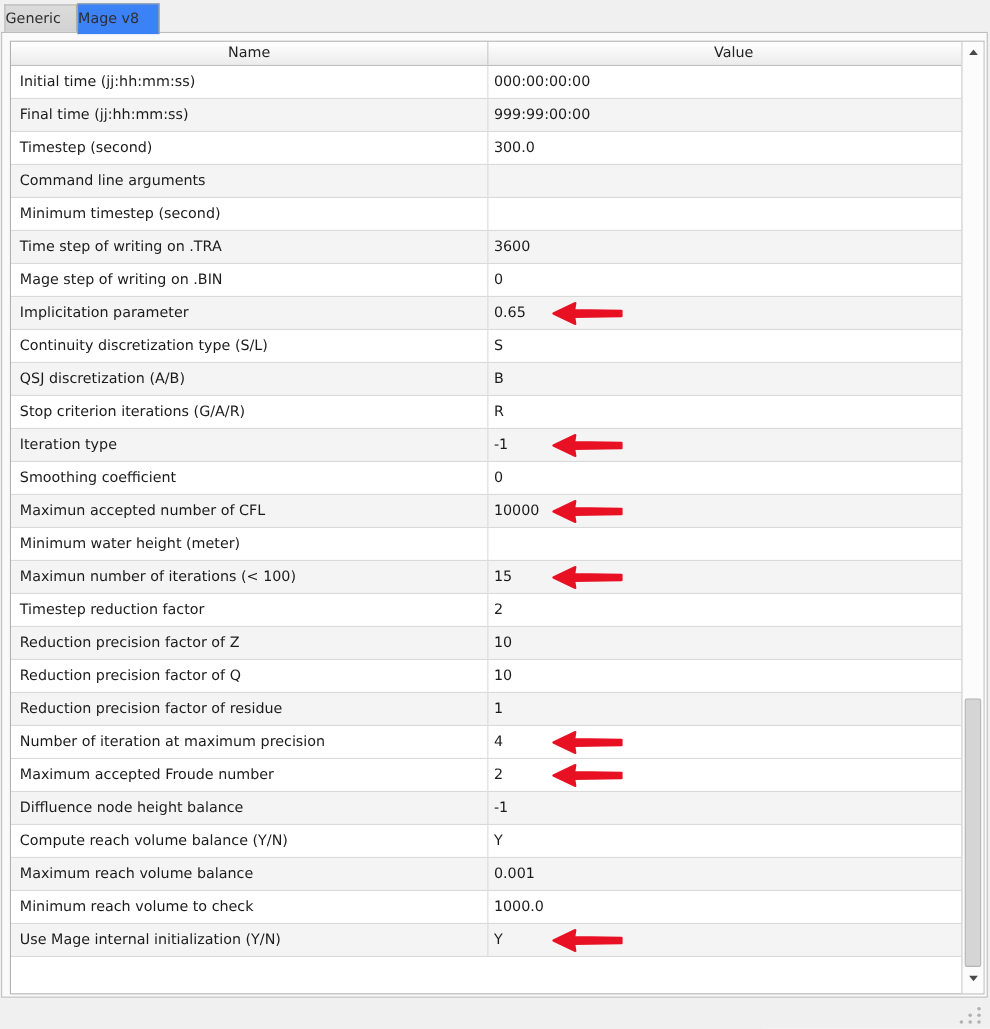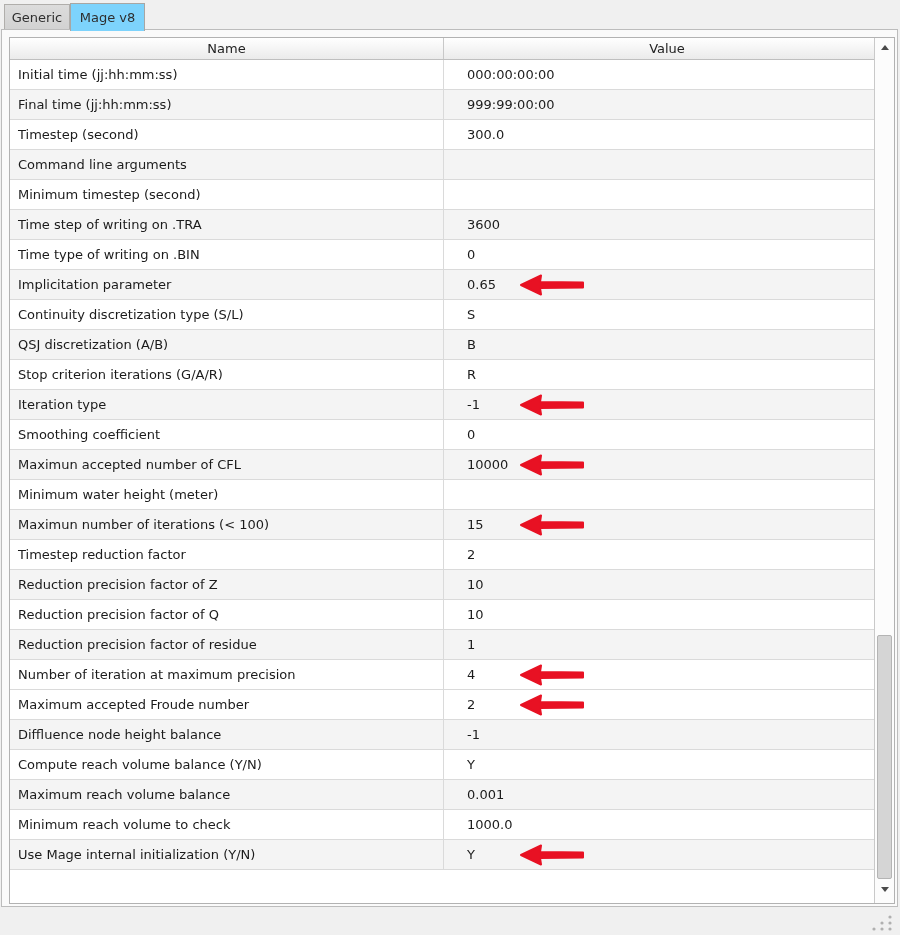--- a/index.html
+++ b/index.html
@@ -10,30 +10,30 @@
     position:relative;
     overflow:hidden;
     font-size:13px;
     color:#1b1b1b;
   }
 
   
   .tabbar { position:absolute; left:0; top:0; width:900px; height:30px; }
   .tab {
     position:absolute; top:4px; height:25px;
-    display:flex; align-items:center; justify-content:center;
+    display:flex; align-items:center; justify-content:flex-start;
     font-size:13px; color:#2e2e2e;
     border:1px solid #b0aeab; border-bottom:none;
     background:#d6d6d6;
     cursor:default;
   }
   .tab.inactive { left:4px; width:66px; background:linear-gradient(#dcdcdc,#d2d2d2); }
   .tab.active {
     left:70px; top:3px; width:75px; height:28px;
-    background:#7dd3fc; border-color:#a8a6a3; z-index:3;
+    background:#3b82f6; border-color:#a8a6a3; z-index:3;
   }
 
   
   .panel {
     position:absolute; left:1px; top:29px; width:897px; height:878px;
     background:#fafafa; border:1px solid #bcbcbc; z-index:1;
   }
 
   
   .table-frame {
@@ -45,21 +45,21 @@
   .thead {
     height:22px; display:flex;
     background:linear-gradient(#ffffff,#ebebeb);
     border-bottom:1px solid #bfbfbf;
     color:#222222;
     gap:16px;
   }
   .h-name { width:434px; border-right:1px solid #c8c8c8; text-align:center; line-height:21px; }
   .h-value { flex:1; text-align:center; line-height:21px; }
 
-  .row { height:30px; display:flex; border-bottom:1px solid #dadada;gap:18px; }
+  .row { height:30px; display:flex; border-bottom:1px solid #dadada; }
   .row.even { background:#ffffff; }
   .row.odd  { background:#f4f4f4; }
   .cell-name {
     width:434px; border-right:1px solid #dadada;
     padding-left:8px; line-height:29px;
     white-space:nowrap; overflow:hidden;
   }
   .cell-value { flex:1; position:relative; padding-left:5px; line-height:29px; white-space:nowrap; }
   .arrow { position:absolute; left:58px; top:4px; pointer-events:none; }
 
@@ -147,21 +147,21 @@
 
   <div class="row odd">
     <div class="cell-name">Time step of writing on .TRA</div>
     <div class="cell-value">
       <span class="value-text">3600</span>
       
     </div>
   </div>
 
   <div class="row even">
-    <div class="cell-name">Time type of writing on .BIN</div>
+    <div class="cell-name">Mage step of writing on .BIN</div>
     <div class="cell-value">
       <span class="value-text">0</span>
       
     </div>
   </div>
 
   <div class="row odd">
     <div class="cell-name">Implicitation parameter</div>
     <div class="cell-value">
       <span class="value-text">0.65</span>

